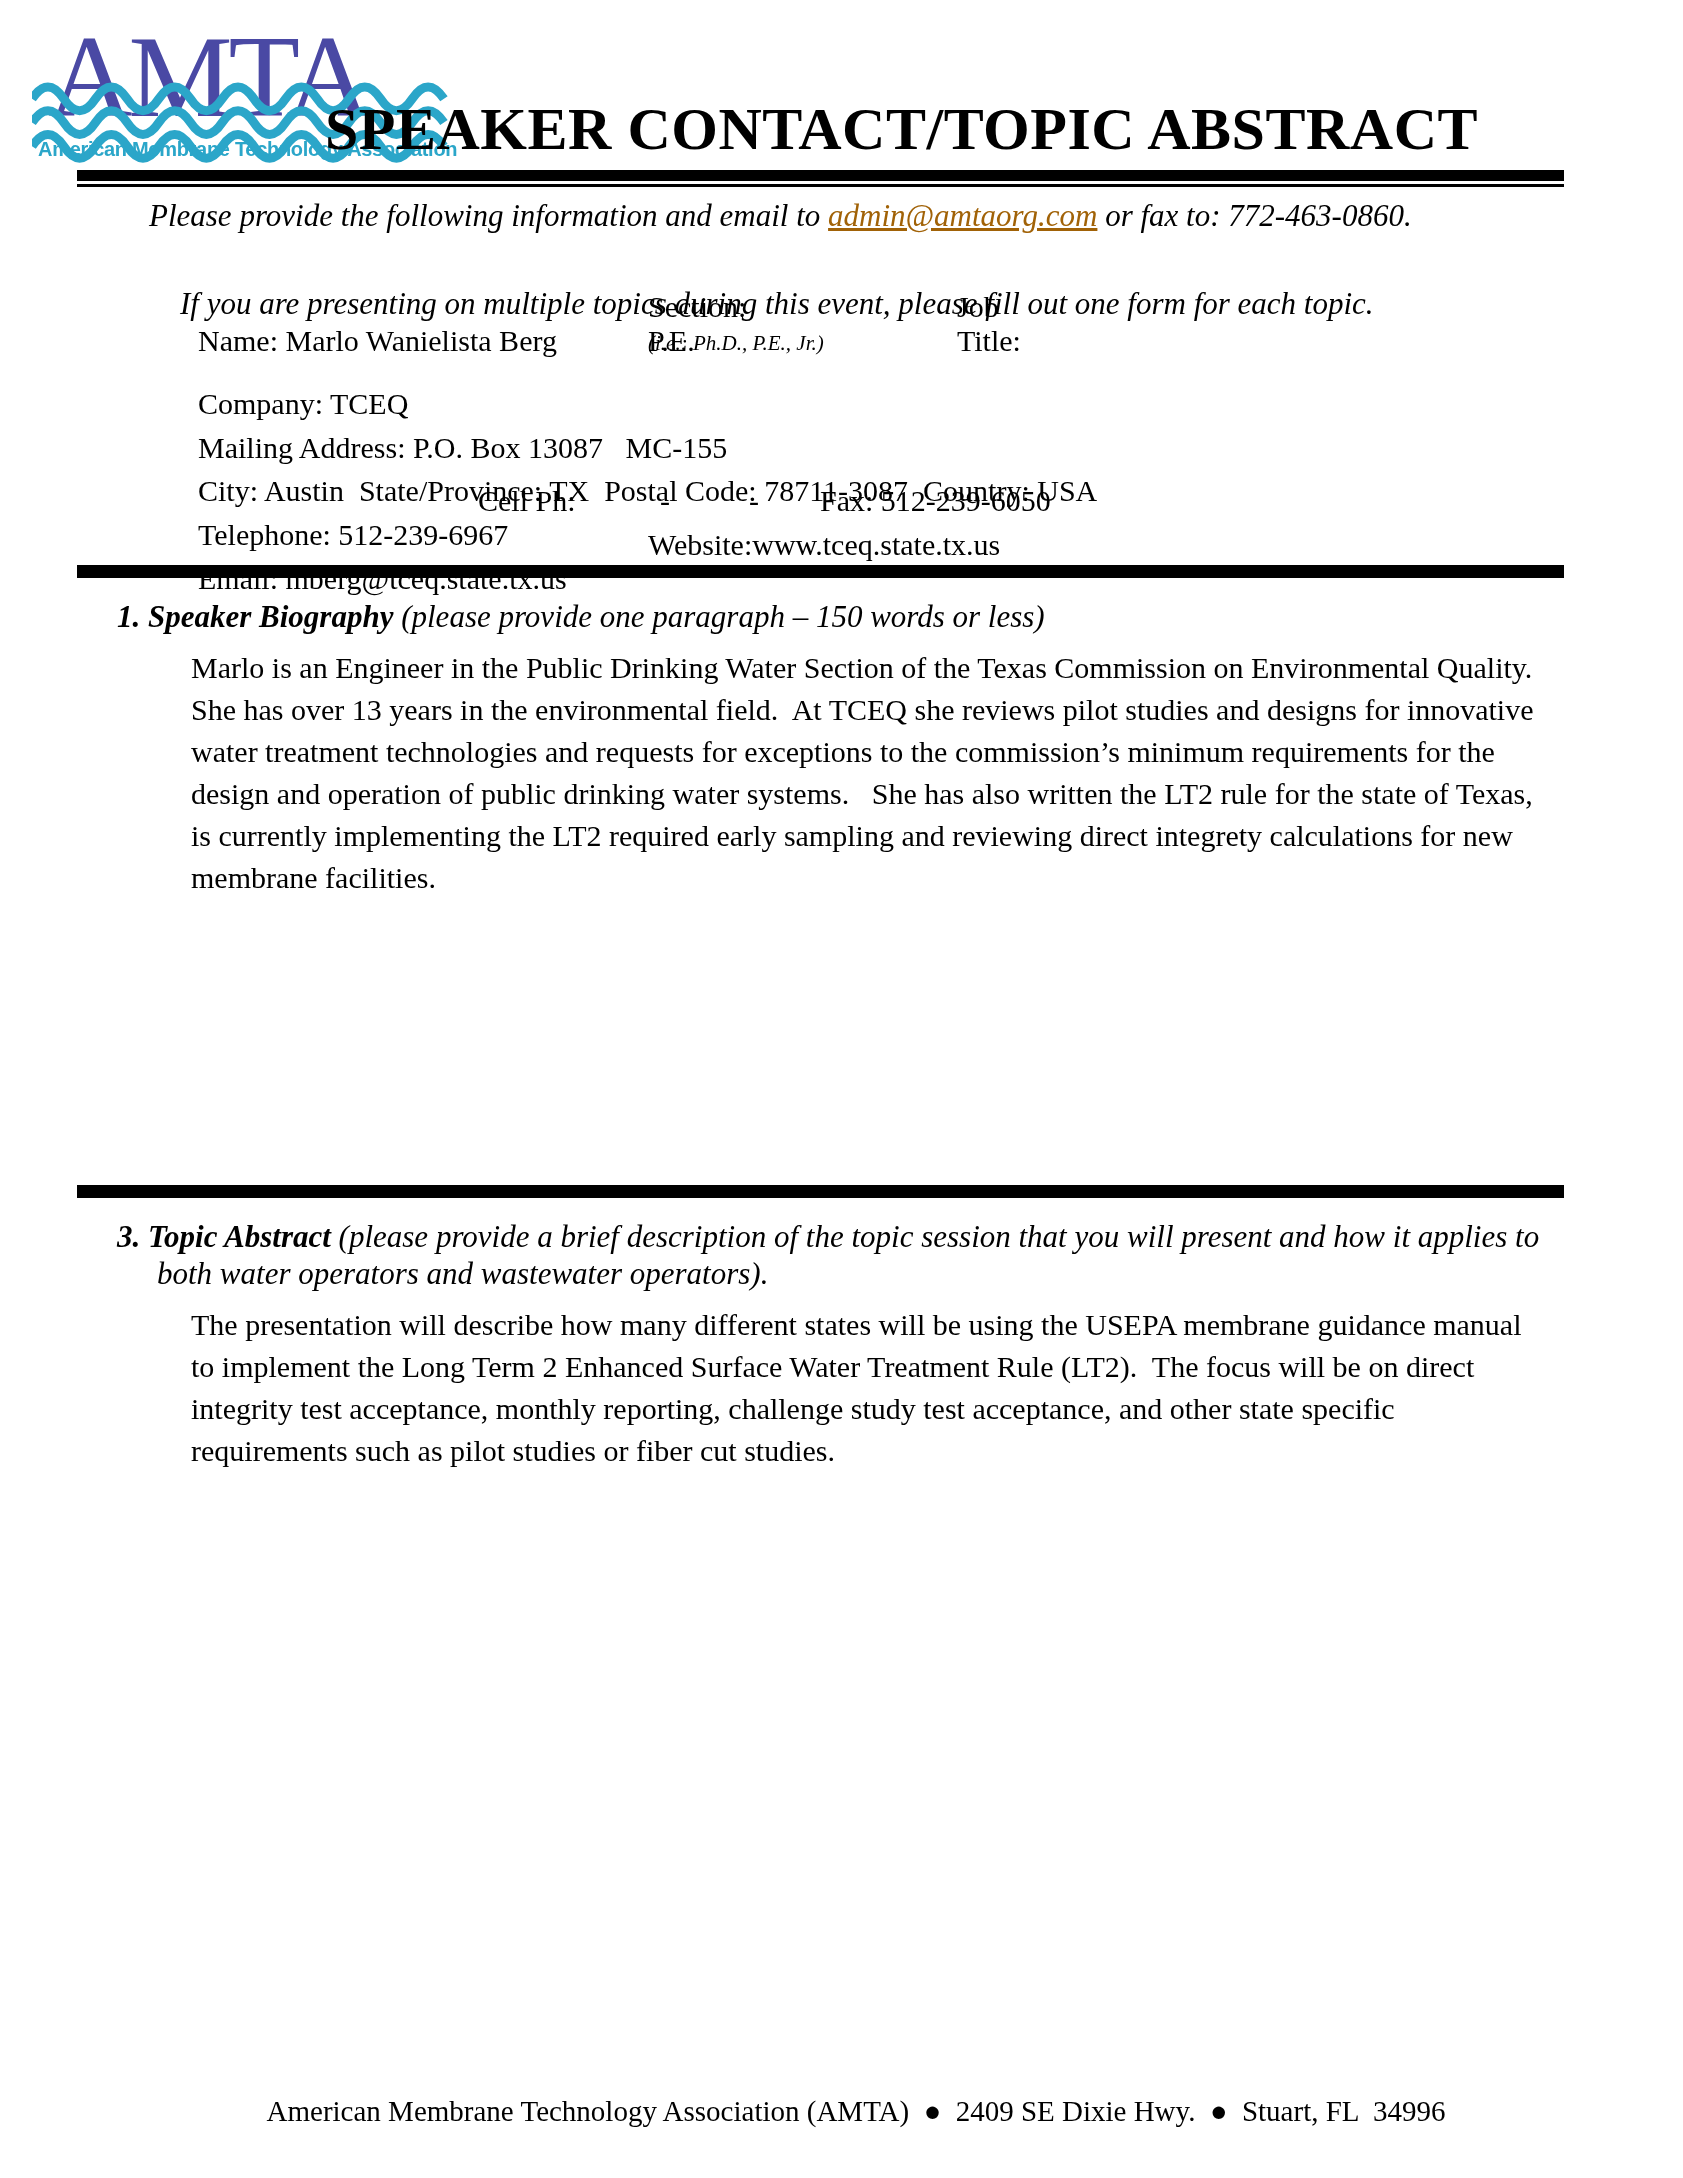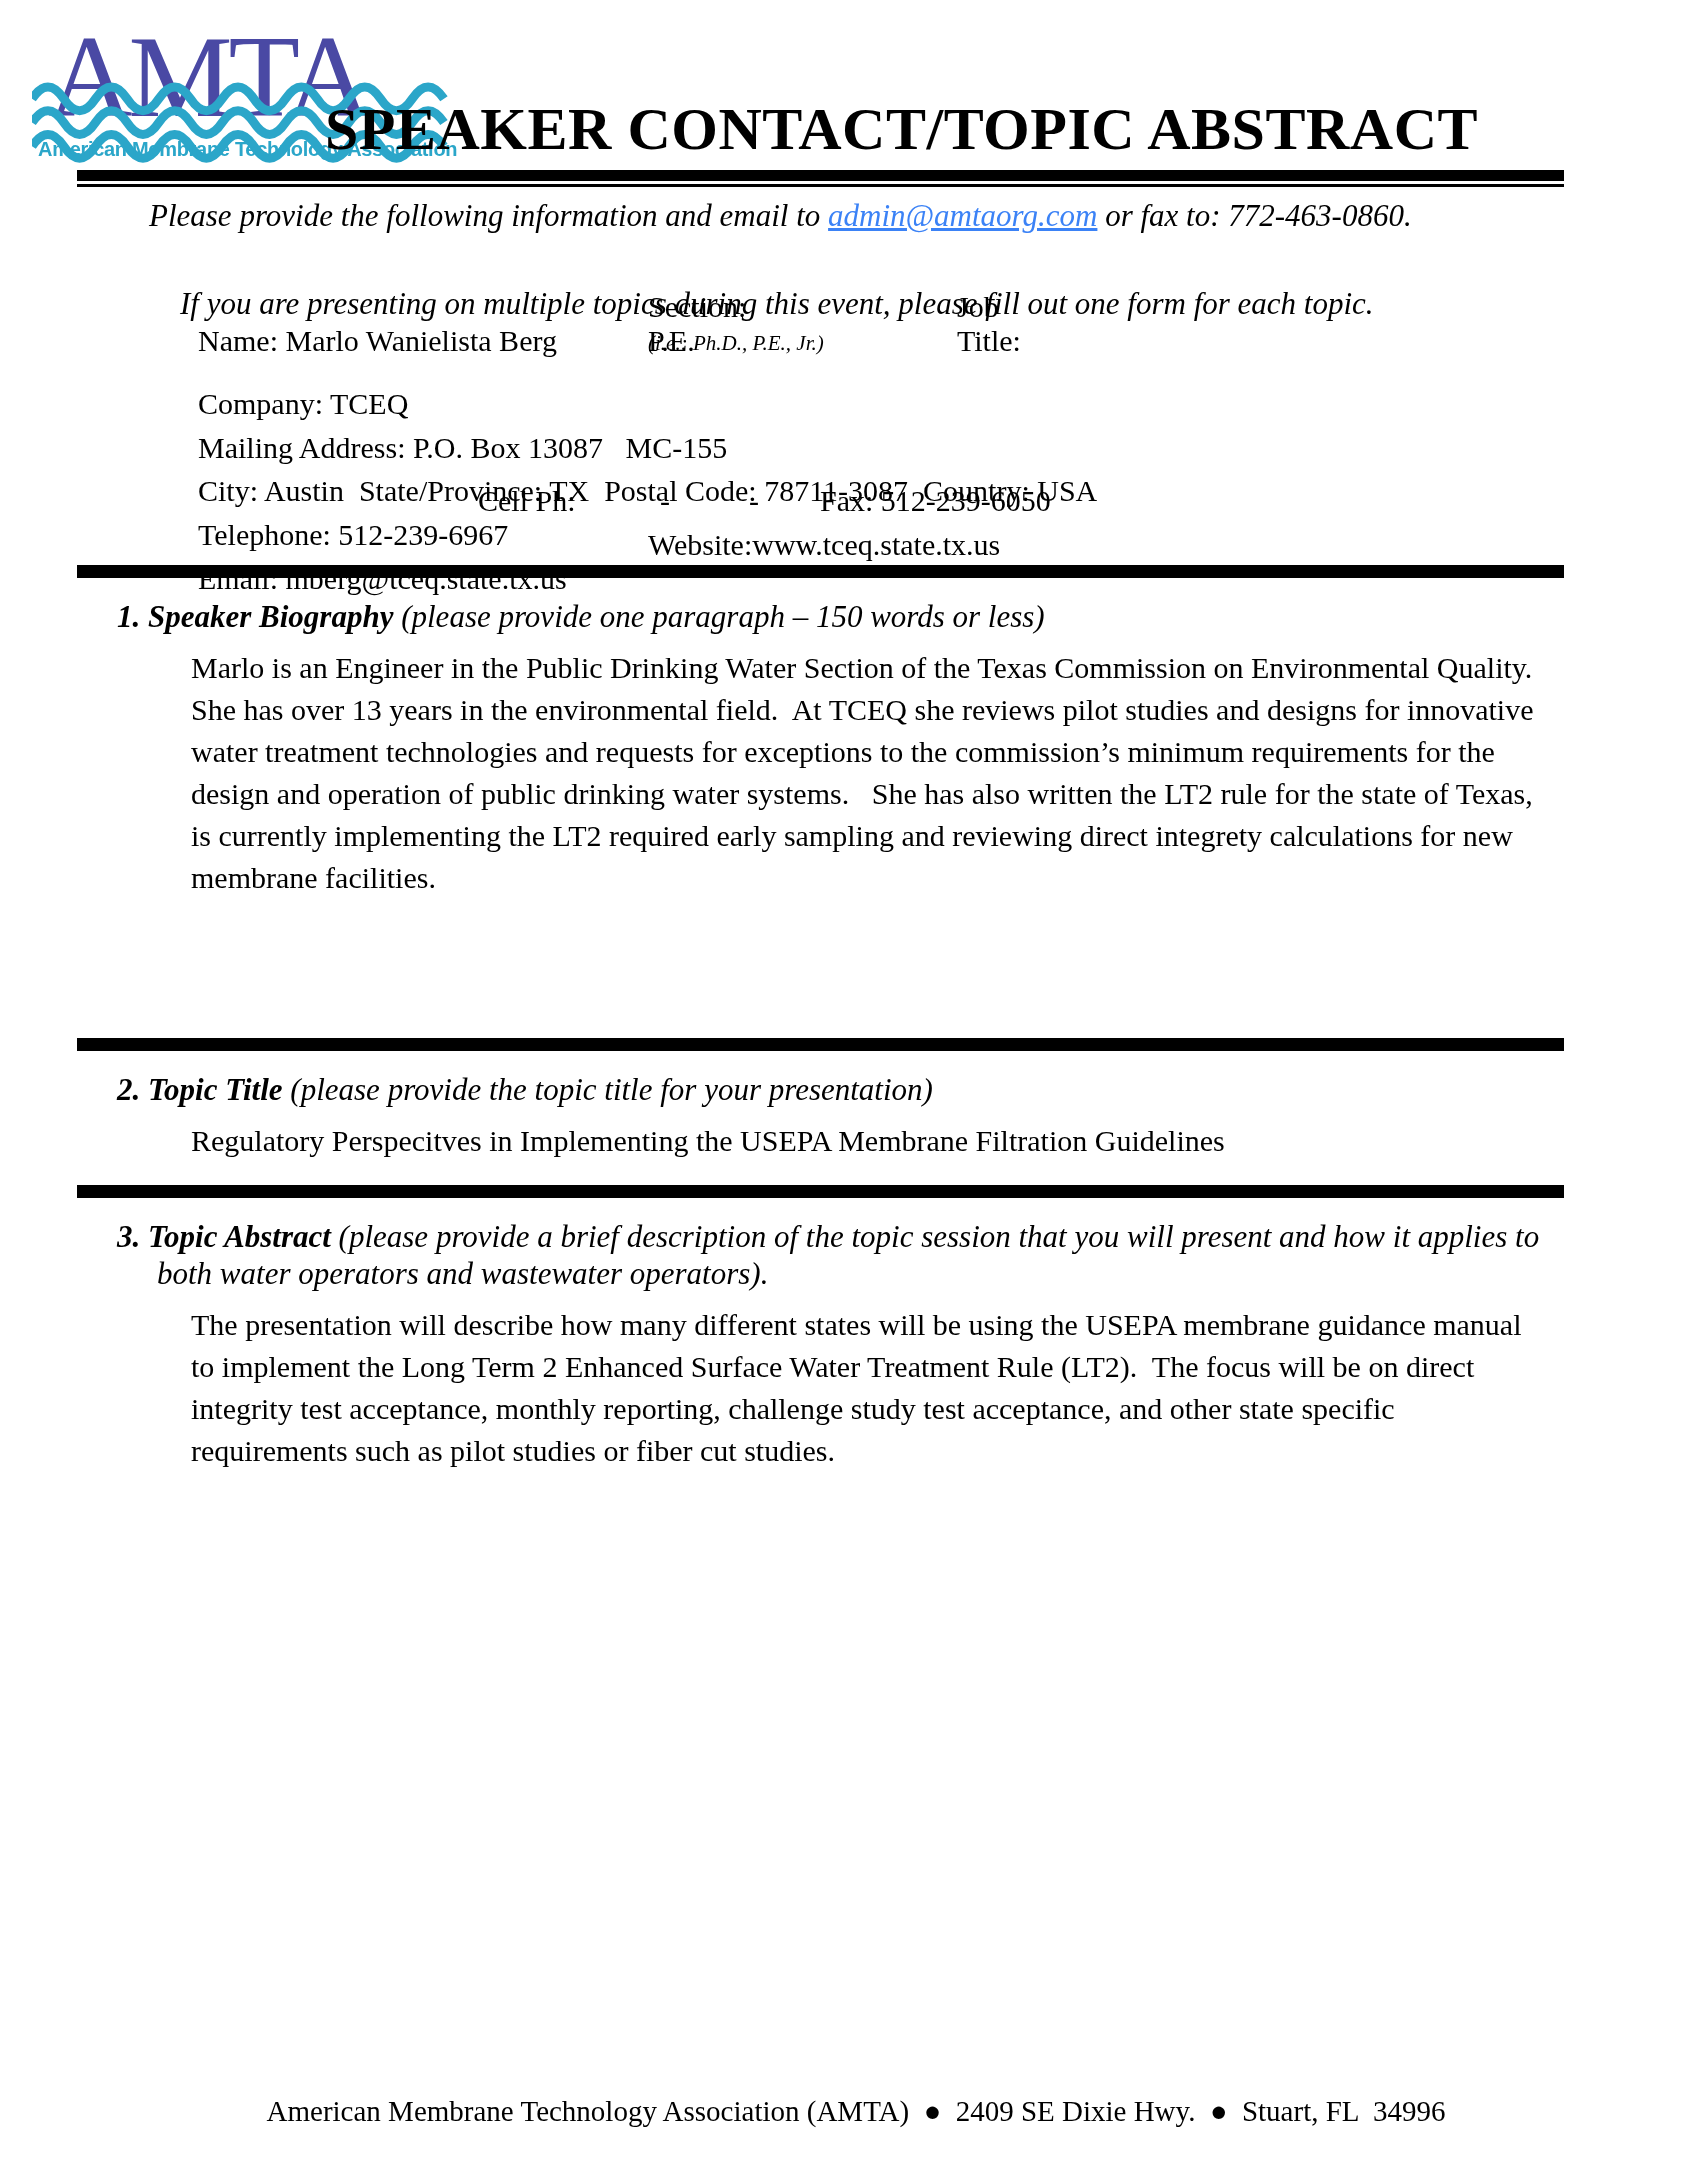--- a/index.html
+++ b/index.html
@@ -22,21 +22,21 @@
   .doc-title {
     position:absolute; left:325px; top:95px;
     font-weight:bold; font-size:60px; letter-spacing:0.5px; white-space:nowrap;
   }
   .title-rule-thick { position:absolute; left:77px; top:170px; width:1487px; height:11px; background:#000; }
   .title-rule-thin  { position:absolute; left:77px; top:184px; width:1487px; height:3px;  background:#000; }
 
   
   .intro { position:absolute; left:149px; top:194px; width:1406px;
            font-style:italic; font-size:31px; line-height:44px; white-space:pre-wrap; }
-  .intro a { color:#3b82f6; text-decoration:underline; }
+  .intro a { color:#a16207; text-decoration:underline; }
 
   
   .contact { position:absolute; left:153px; top:290px; width:1406px; font-size:30px; }
   .c-row { position:absolute; left:0; white-space:pre-wrap; }
   .abs { position:absolute; top:0; white-space:pre-wrap; }
   .suffix-note { position:absolute; left:495px; top:33px; font-style:italic; font-size:21px;margin-top:8px; }
 
   
   .section { position:absolute; left:0; width:1683px; }
   .divider { margin-left:77px; width:1487px; height:13px; background:#000; }
@@ -110,25 +110,20 @@
       <span class="abs" style="left:495px;"><span>Website:</span><span>www.tceq.state.tx.us</span></span>
     </div>
   </div>
 
   <div class="section" style="top:565px;">
     <div class="divider"></div>
     <div class="sec-heading"><span class="sec-num">1.</span><span class="sec-title"> Speaker Biography</span><span class="sec-note"> (please provide one paragraph – 150 words or less)</span></div>
     <div class="sec-body">Marlo is an Engineer in the Public Drinking Water Section of the Texas Commission on Environmental Quality.  She has over 13 years in the environmental field.  At TCEQ she reviews pilot studies and designs for innovative water treatment technologies and requests for exceptions to the commission’s minimum requirements for the design and operation of public drinking water systems.   She has also written the LT2 rule for the state of Texas, is currently implementing the LT2 required early sampling and reviewing direct integrety calculations for new membrane facilities.</div>
   </div>
 
-  <div class="section" style="top:1038px;">
-    <div class="divider"></div>
-    <div class="sec-heading"><span class="sec-num">2.</span><span class="sec-title">  Topic Title</span><span class="sec-note"> (please provide the topic title for your presentation)</span></div>
-    <div class="sec-body">Regulatory Perspecitves in Implementing the USEPA Membrane Filtration Guidelines</div>
-  </div>
 
   <div class="section" style="top:1185px;">
     <div class="divider"></div>
     <div class="sec-heading"><span class="sec-num">3.</span><span class="sec-title">  Topic Abstract</span><span class="sec-note"> (please provide a brief description of the topic session that you will present and how it applies to both water operators and wastewater operators).</span></div>
     <div class="sec-body">The presentation will describe how many different states will be using the USEPA membrane guidance manual to implement the Long Term 2 Enhanced Surface Water Treatment Rule (LT2).  The focus will be on direct integrity test acceptance, monthly reporting, challenge study test acceptance, and other state specific requirements such as pilot studies or fiber cut studies.</div>
   </div>
 
   <div class="footer">
     <span>American Membrane Technology Association (AMTA)  ●  2409 SE Dixie Hwy.  ●  Stuart, FL  34996</span><br>
     <span>772-463-0820  ●  772-463-0860 (Fax)  ●  admin@amtaorg.com  ●  www.amtaorg.com</span>

